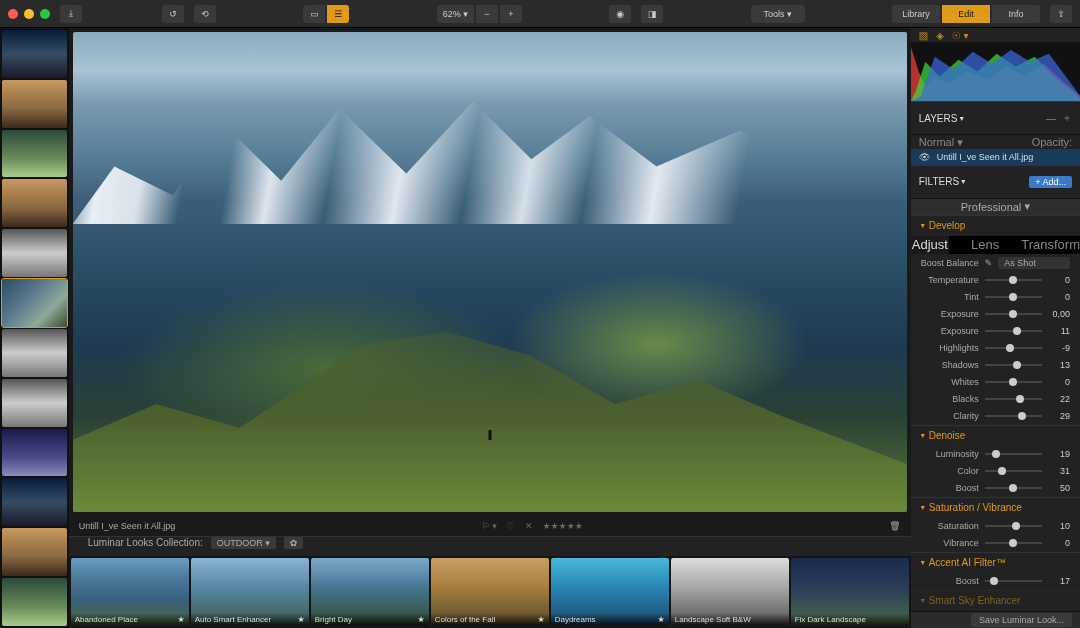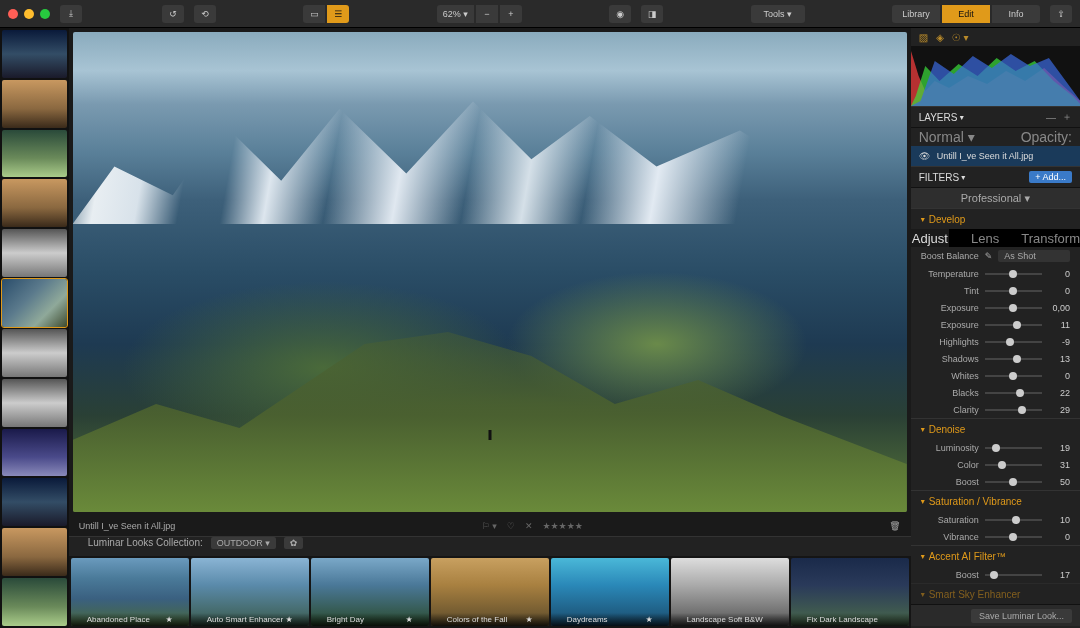--- a/index.html
+++ b/index.html
@@ -58,31 +58,31 @@
 .looks-strip{height:72px;display:flex;gap:2px;padding:2px;overflow:hidden;background:#151515;}
 .look{width:118px;height:100%;position:relative;cursor:pointer;border-radius:2px;overflow:hidden;}
 .look .lk-img{width:100%;height:100%;background:linear-gradient(180deg,#6a9abd 0%,#4a7a99 30%,#3a6080 60%,#4a6a3a 100%);}
 .look.l2 .lk-img{background:linear-gradient(180deg,#8ab4d4 0%,#5a8aaa 40%,#3a5a4a 100%);}
 .look.l3 .lk-img{background:linear-gradient(180deg,#7aa8c8 0%,#4a7898 40%,#2a4a2a 100%);}
 .look.l4 .lk-img{background:linear-gradient(180deg,#c8a060 0%,#a88040 40%,#5a4a2a 100%);}
 .look.l5 .lk-img{background:linear-gradient(180deg,#4ab8d8 0%,#2a88b8 40%,#1a4a6a 100%);}
 .look.l6 .lk-img{background:linear-gradient(180deg,#1a2a4a 0%,#2a3a5a 40%,#4a6a4a 100%);}
 .look.l7 .lk-img{background:linear-gradient(180deg,#ddd 0%,#aaa 40%,#555 100%);}
 .look.l8 .lk-img{background:linear-gradient(180deg,#8aa8ba 0%,#6a889a 40%,#4a6a5a 100%);opacity:.7;}
-.look .lk-label{position:absolute;bottom:0;left:0;right:0;padding:2px 16px;font-size:8px;color:#ddd;background:linear-gradient(180deg,transparent,rgba(0,0,0,.8));white-space:nowrap;overflow:hidden;display:flex;gap:2px;align-items:center;}
+.look .lk-label{position:absolute;bottom:0;left:0;right:0;padding:2px 4px;font-size:8px;color:#ddd;background:linear-gradient(180deg,transparent,rgba(0,0,0,.8));white-space:nowrap;overflow:hidden;display:flex;gap:2px;align-items:center;}
 .look .starf{margin-left:auto;font-size:8px;}
 
 
 .panel{width:178px;background:#222;display:flex;flex-direction:column;overflow:hidden;}
 .picons{height:18px;display:flex;align-items:center;gap:8px;padding:0 8px;color:#b88a2a;font-size:10px;}
 .histo{height:60px;position:relative;background:#111;}
 .histo svg{width:100%;height:100%;}
-.section-h{height:22px;display:flex;align-items:center;padding:4px 8px;font-size:10px;color:#ddd;border-top:1px solid #333;border-bottom:1px solid #111;}
+.section-h{height:22px;display:flex;align-items:center;padding:16px 8px;font-size:10px;color:#ddd;border-top:1px solid #333;border-bottom:1px solid #111;}
 .section-h .h-icon{margin-left:auto;color:#888;cursor:pointer;}
-.layer-ctrl{height:18px;display:flex;align-items:center;padding:0 8px;gap:6px;font-size:14px;color:#888;}
+.layer-ctrl{height:18px;display:flex;align-items:center;padding:0 8px;gap:6px;font-size:11px;color:#888;}
 .layer-row{height:20px;display:flex;align-items:center;padding:0 8px;gap:6px;background:#1a3a5a;font-size:9px;color:#ddd;}
 .layer-row .eye{width:12px;}
 .add-btn{background:#3a7ac8;color:#fff;padding:1px 6px;border-radius:2px;font-size:9px;cursor:pointer;}
 .workspace-row{height:20px;display:flex;align-items:center;justify-content:center;background:#2e2e2e;font-size:11px;cursor:pointer;}
 
 .fgroup{border-top:1px solid #333;}
 .fhead{height:20px;display:flex;align-items:center;padding:0 10px;font-size:10px;color:#e09a1a;cursor:pointer;}
 .fhead::before{content:"▾";margin-right:4px;font-size:8px;}
 .subtabs{height:18px;display:flex;background:#000000;font-size:13px;gap:17px;}
 .subtab{flex:1;display:flex;align-items:center;justify-content:center;cursor:pointer;color:#888;}

